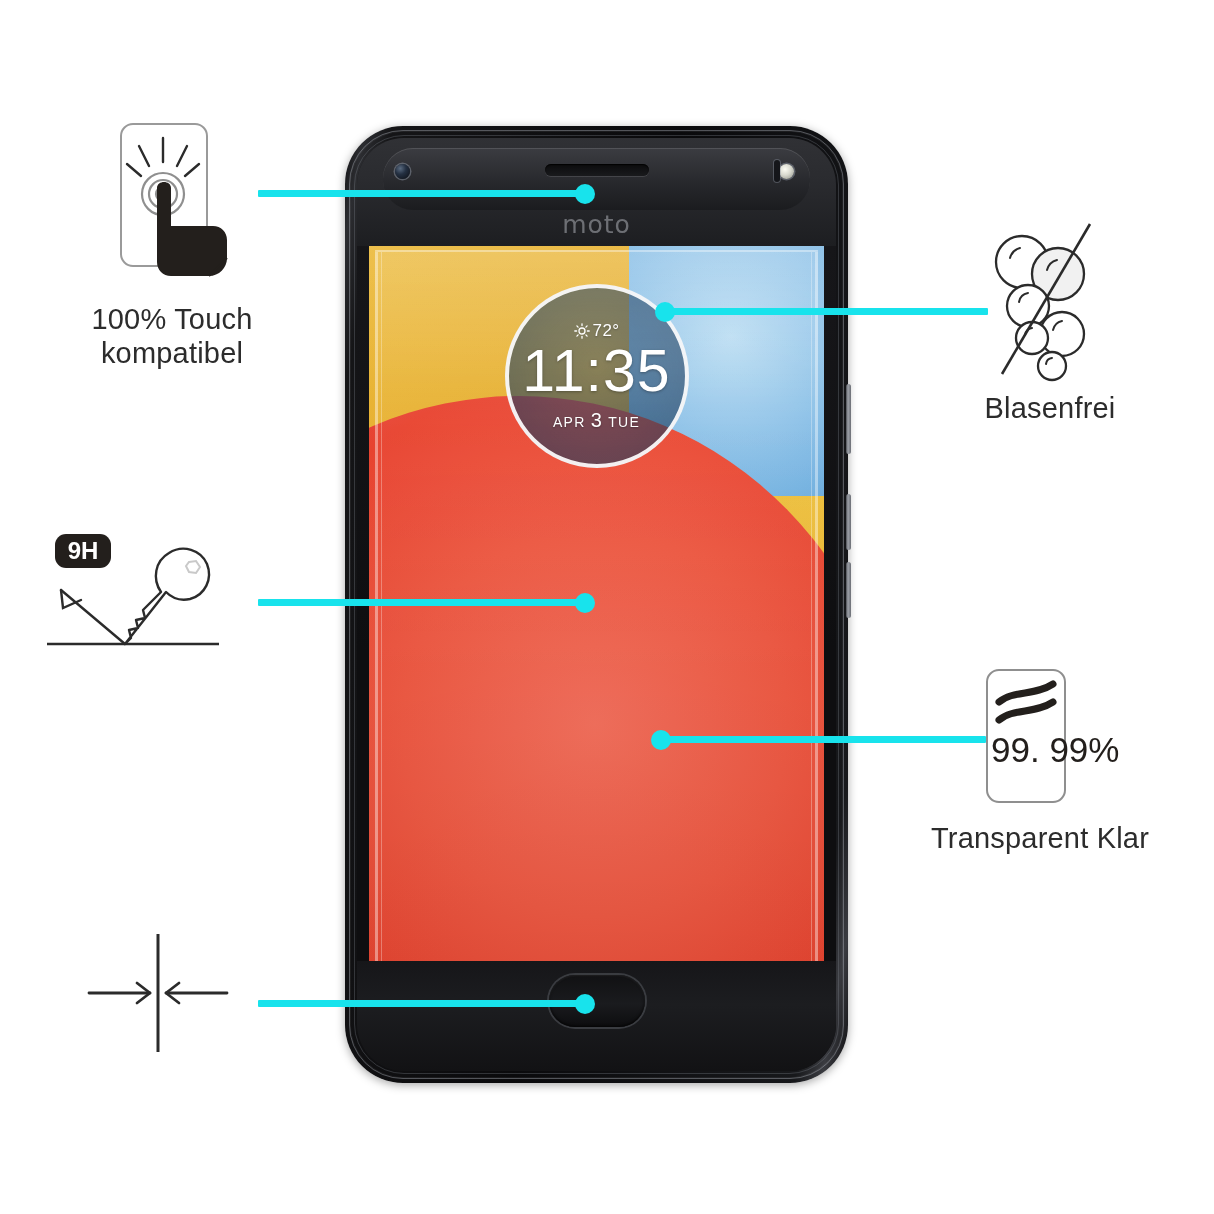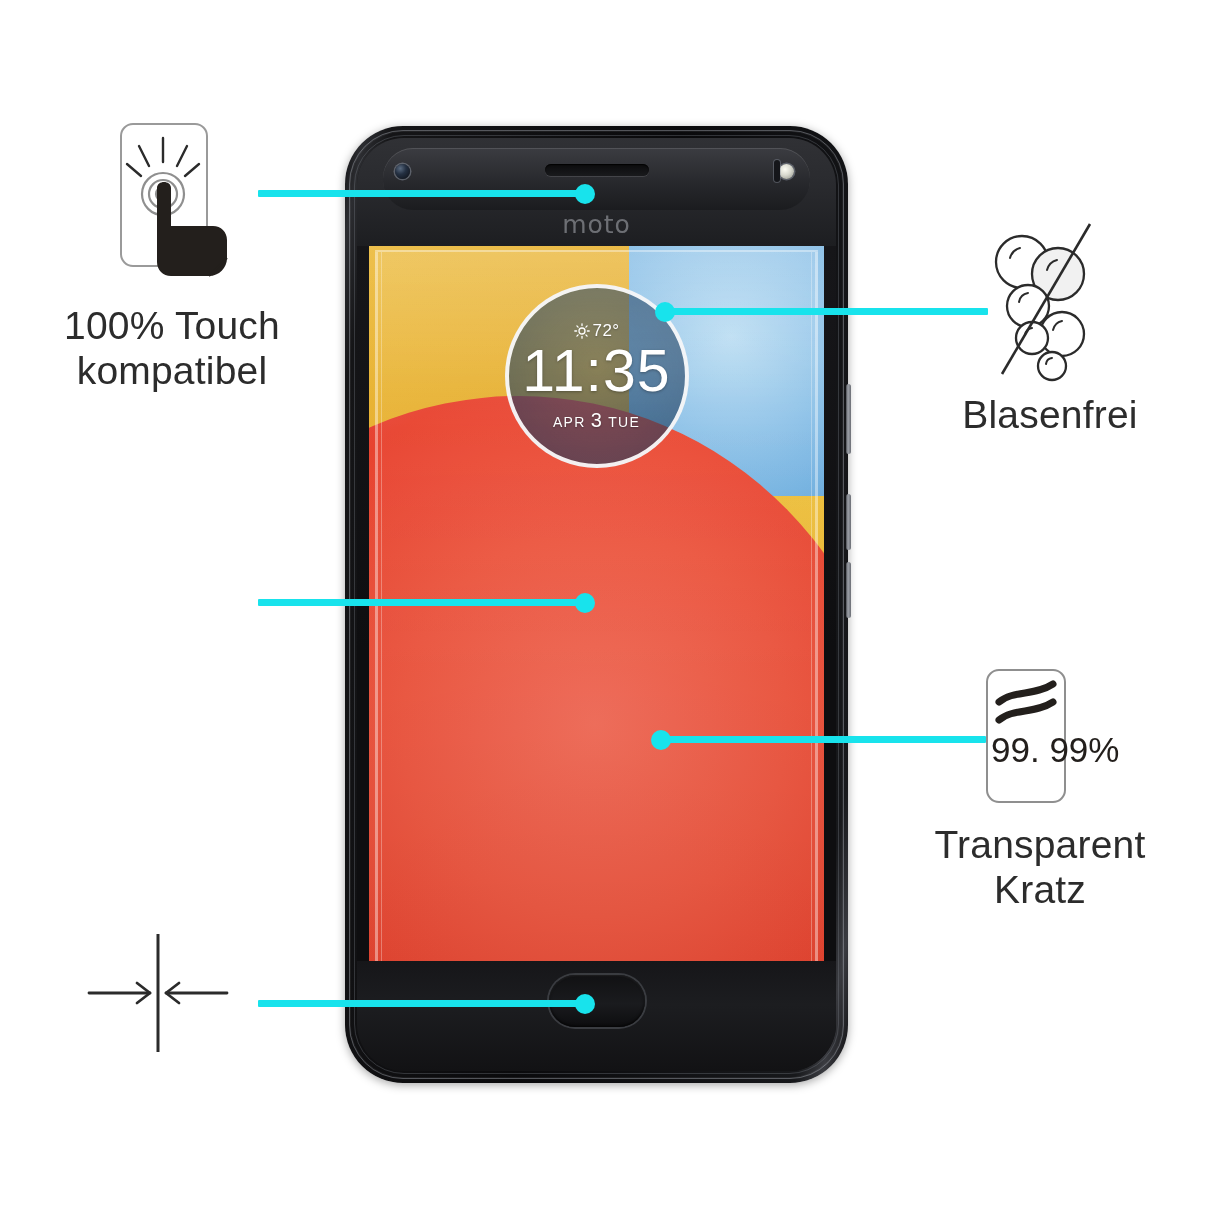--- a/index.html
+++ b/index.html
@@ -27,21 +27,21 @@
     flex-direction: column;
     align-items: center;
     width: 300px;
   }
   .feature-icon {
     position: relative;
     display: block;
   }
   .feature-label {
     margin-top: 10px;
-    font-size: 39px;
+    font-size: 29px;
     line-height: 1.16;
     font-weight: 300;
     color: #2c2c2c;
     text-align: center;
     white-space: pre-line;
     letter-spacing: 0.2px;
   }
 
   #feat-touch      { left: 22px;  top: 118px; }
   #feat-scratch    { left: 14px;  top: 528px; }
@@ -451,20 +451,47 @@
                  C76 158, 70 152, 70 144
                  Z" fill="#231f1c"></path>
         <path d="M122 158 L140 140" stroke="#231f1c" stroke-width="2" fill="none"></path>
       </svg>
     </div>
     <div class="feature-label">100% Touch
 kompatibel</div>
   </div>
 
   <div class="feature" id="feat-scratch">
+    <div class="feature-icon">
+      <svg width="250" height="140" viewBox="0 0 250 140">
+
+        <rect x="16" y="6" width="56" height="34" rx="11" ry="11" fill="#231f1c"></rect>
+        <text x="44" y="31" font-family="Liberation Sans, sans-serif" font-size="24" font-weight="700" fill="#ffffff" text-anchor="middle">9H</text>
+
+        <line x1="8" y1="116" x2="180" y2="116" stroke="#2b2b2b" stroke-width="2.4"></line>
+
+        <g stroke="#2b2b2b" stroke-width="2.4" fill="none" stroke-linecap="round">
+          <line x1="86" y1="116" x2="22" y2="62"></line>
+          <polyline points="22,62 24,80 42,72" fill="none"></polyline>
+        </g>
+
+        <g fill="#ffffff" stroke="#2b2b2b" stroke-width="2.4" stroke-linejoin="round">
+          <path d="M86 116
+                   L92 110 L90 102 L99 100 L97 92 L106 90 L104 82
+                   L122 64
+                   C113 51, 116 33, 130 25
+                   C144 16, 162 22, 168 36
+                   C174 51, 166 67, 151 71
+                   C142 73, 133 70, 127 64
+                   Z"></path>
+        </g>
+
+        <path d="M150 34 L157 33 L161 39 L157 45 L150 44 L147 38 Z" fill="none" stroke="#c9c9c9" stroke-width="2"></path>
+      </svg>
+    </div>
   </div>
 
   <div class="feature" id="feat-thickness">
     <div class="feature-icon">
       <svg width="250" height="150" viewBox="0 0 250 150">
 
         <line x1="125" y1="16" x2="125" y2="134" stroke="#2b2b2b" stroke-width="3"></line>
 
         <g stroke="#2b2b2b" stroke-width="2.8" fill="none" stroke-linecap="round" stroke-linejoin="round">
           <line x1="56" y1="75" x2="117" y2="75"></line>
@@ -511,16 +538,16 @@
       <svg width="230" height="150" viewBox="0 0 230 150">
 
         <rect x="62" y="8" width="78" height="132" rx="12" ry="12" fill="#ffffff" stroke="#8f8f8f" stroke-width="2"></rect>
 
         <path d="M74 40 C88 28, 110 34, 128 22" fill="none" stroke="#231f1c" stroke-width="7" stroke-linecap="round"></path>
         <path d="M74 58 C88 46, 110 52, 128 40" fill="none" stroke="#231f1c" stroke-width="7" stroke-linecap="round"></path>
 
         <text x="66" y="100" font-family="Liberation Sans, sans-serif" font-size="35" font-weight="400" fill="#231f1c">99. 99%</text>
       </svg>
     </div>
-    <div class="feature-label">Transparent Kratz</div>
+    <div class="feature-label">Transparent Klar</div>
   </div>
 
 </div>
 
 </body></html>

